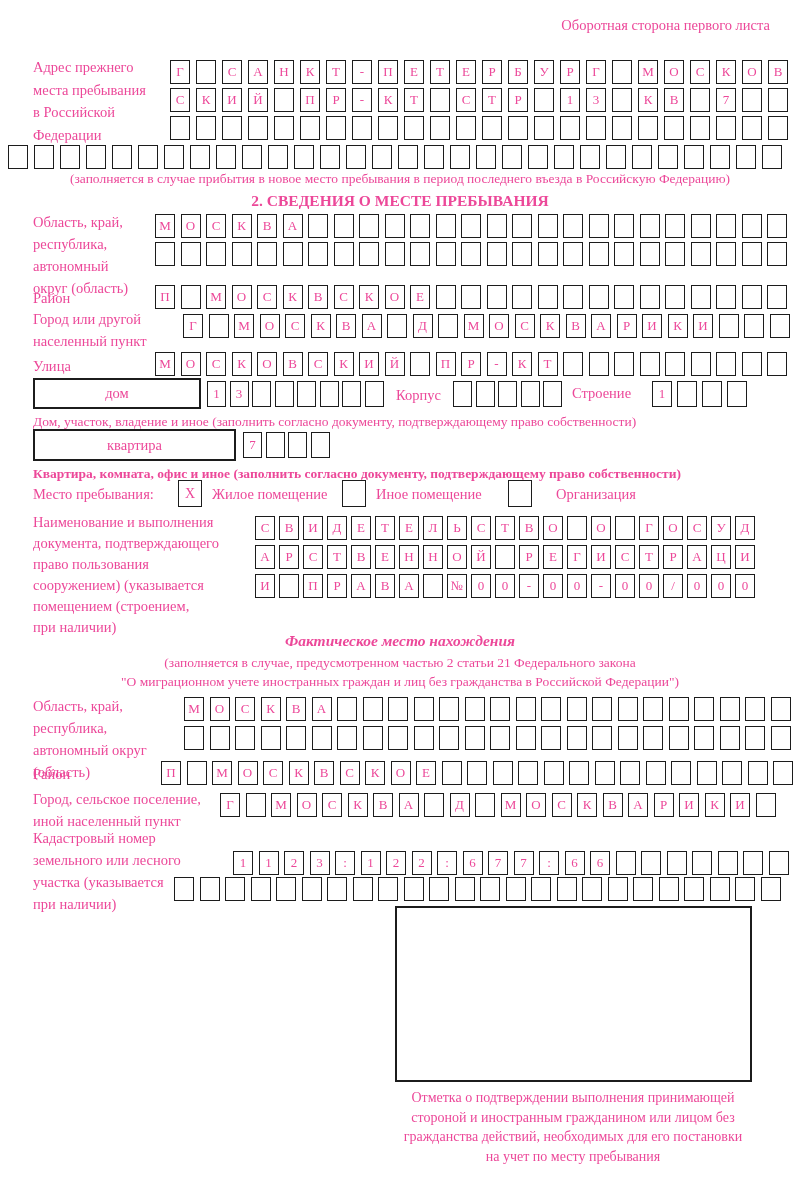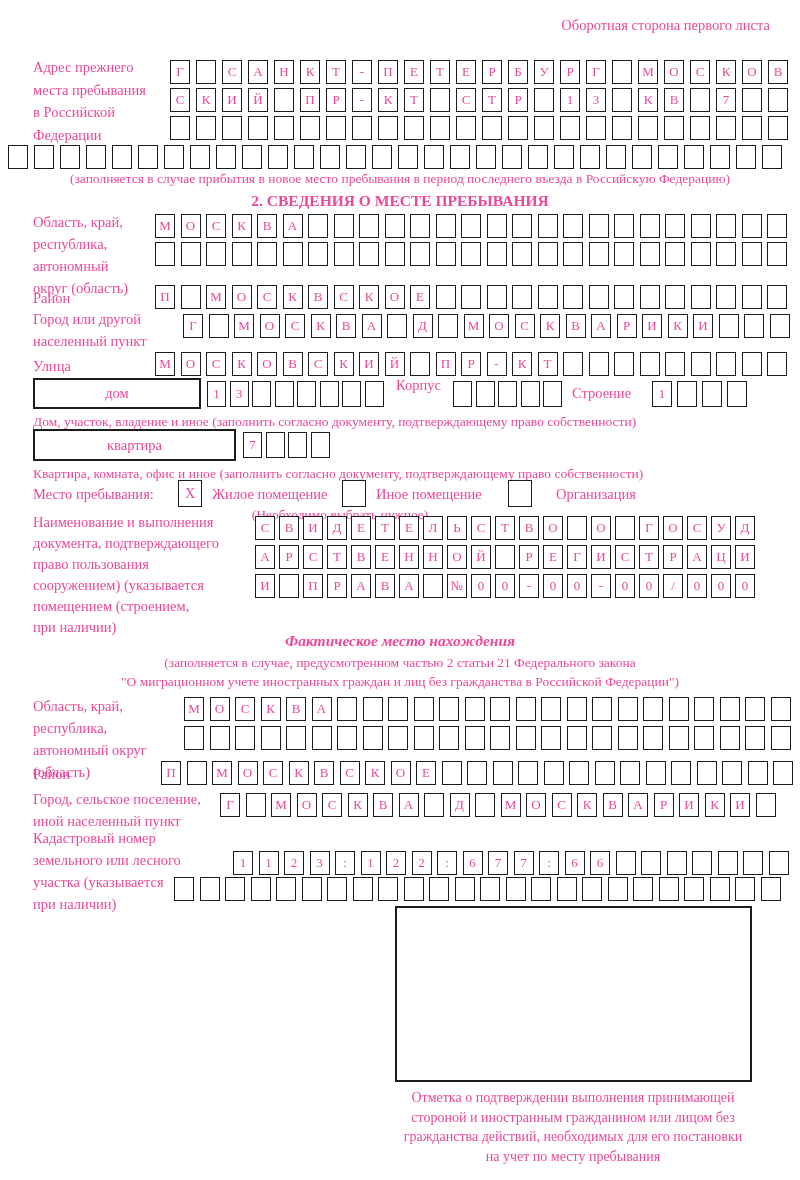--- a/index.html
+++ b/index.html
@@ -322,21 +322,21 @@
   <div class="abs row boxy" style="left:207px;top:381px;">
       <span class="cell">1</span>
       <span class="cell">3</span>
       <span class="cell"></span>
       <span class="cell"></span>
       <span class="cell"></span>
       <span class="cell"></span>
       <span class="cell"></span>
       <span class="cell"></span>
     </div>
-  <div class="abs lbl" style="left:396px;top:374px;text-align:right;">Корпус</div>
+  <div class="abs lbl" style="left:396px;top:384px;text-align:right;">Корпус</div>
   <div class="abs row boxy" style="left:453px;top:381px;">
       <span class="cell"></span>
       <span class="cell"></span>
       <span class="cell"></span>
       <span class="cell"></span>
       <span class="cell"></span>
     </div>
   <div class="abs lbl" style="left:572px;top:382px;">Строение</div>
   <div class="abs row sq" style="left:652px;top:381px;">
       <span class="cell">1</span>
@@ -346,30 +346,29 @@
     </div>
   <div class="abs note" style="left:33px;top:414px;">Дом, участок, владение и иное (заполнить согласно документу, подтверждающему право собственности)</div>
 
   <div class="abs widebox" style="left:33px;top:429px;width:203px;height:32px;">квартира</div>
   <div class="abs row boxy" style="left:243px;top:432px;">
       <span class="cell">7</span>
       <span class="cell"></span>
       <span class="cell"></span>
       <span class="cell"></span>
     </div>
-  <div class="abs note" style="left:33px;top:466px;">Квартира, комната, офис и иное (заполнить согласно документу, подтверждающему право собственности)</div>
+  <div class="abs note" style="left:33px;top:466px;font-weight:bold;">Квартира, комната, офис и иное (заполнить согласно документу, подтверждающему право собственности)</div>
 
   <div class="abs lbl" style="left:33px;top:483px;">Место пребывания:</div>
   <div class="abs checkbox" style="left:178px;top:480px;">X</div>
   <div class="abs lbl" style="left:212px;top:483px;">Жилое помещение</div>
   <div class="abs checkbox" style="left:342px;top:480px;"></div>
   <div class="abs lbl" style="left:376px;top:483px;">Иное помещение</div>
   <div class="abs checkbox" style="left:508px;top:480px;"></div>
   <div class="abs lbl" style="left:556px;top:483px;">Организация</div>
-  <div class="abs note" style="left:130px;top:507px;width:420px;text-align:center;">(Необходимо выбрать нужное)</div>
 
   <div class="abs lbl-tight" style="left:33px;top:512px;line-height:21px;">
       <div>Наименование и выполнения</div>
       <div>документа, подтверждающего</div>
       <div>право пользования</div>
       <div>сооружением) (указывается</div>
       <div>помещением (строением,</div>
       <div>при наличии)</div>
     </div>
   <div class="abs row tight" style="left:255px;top:516px;">

